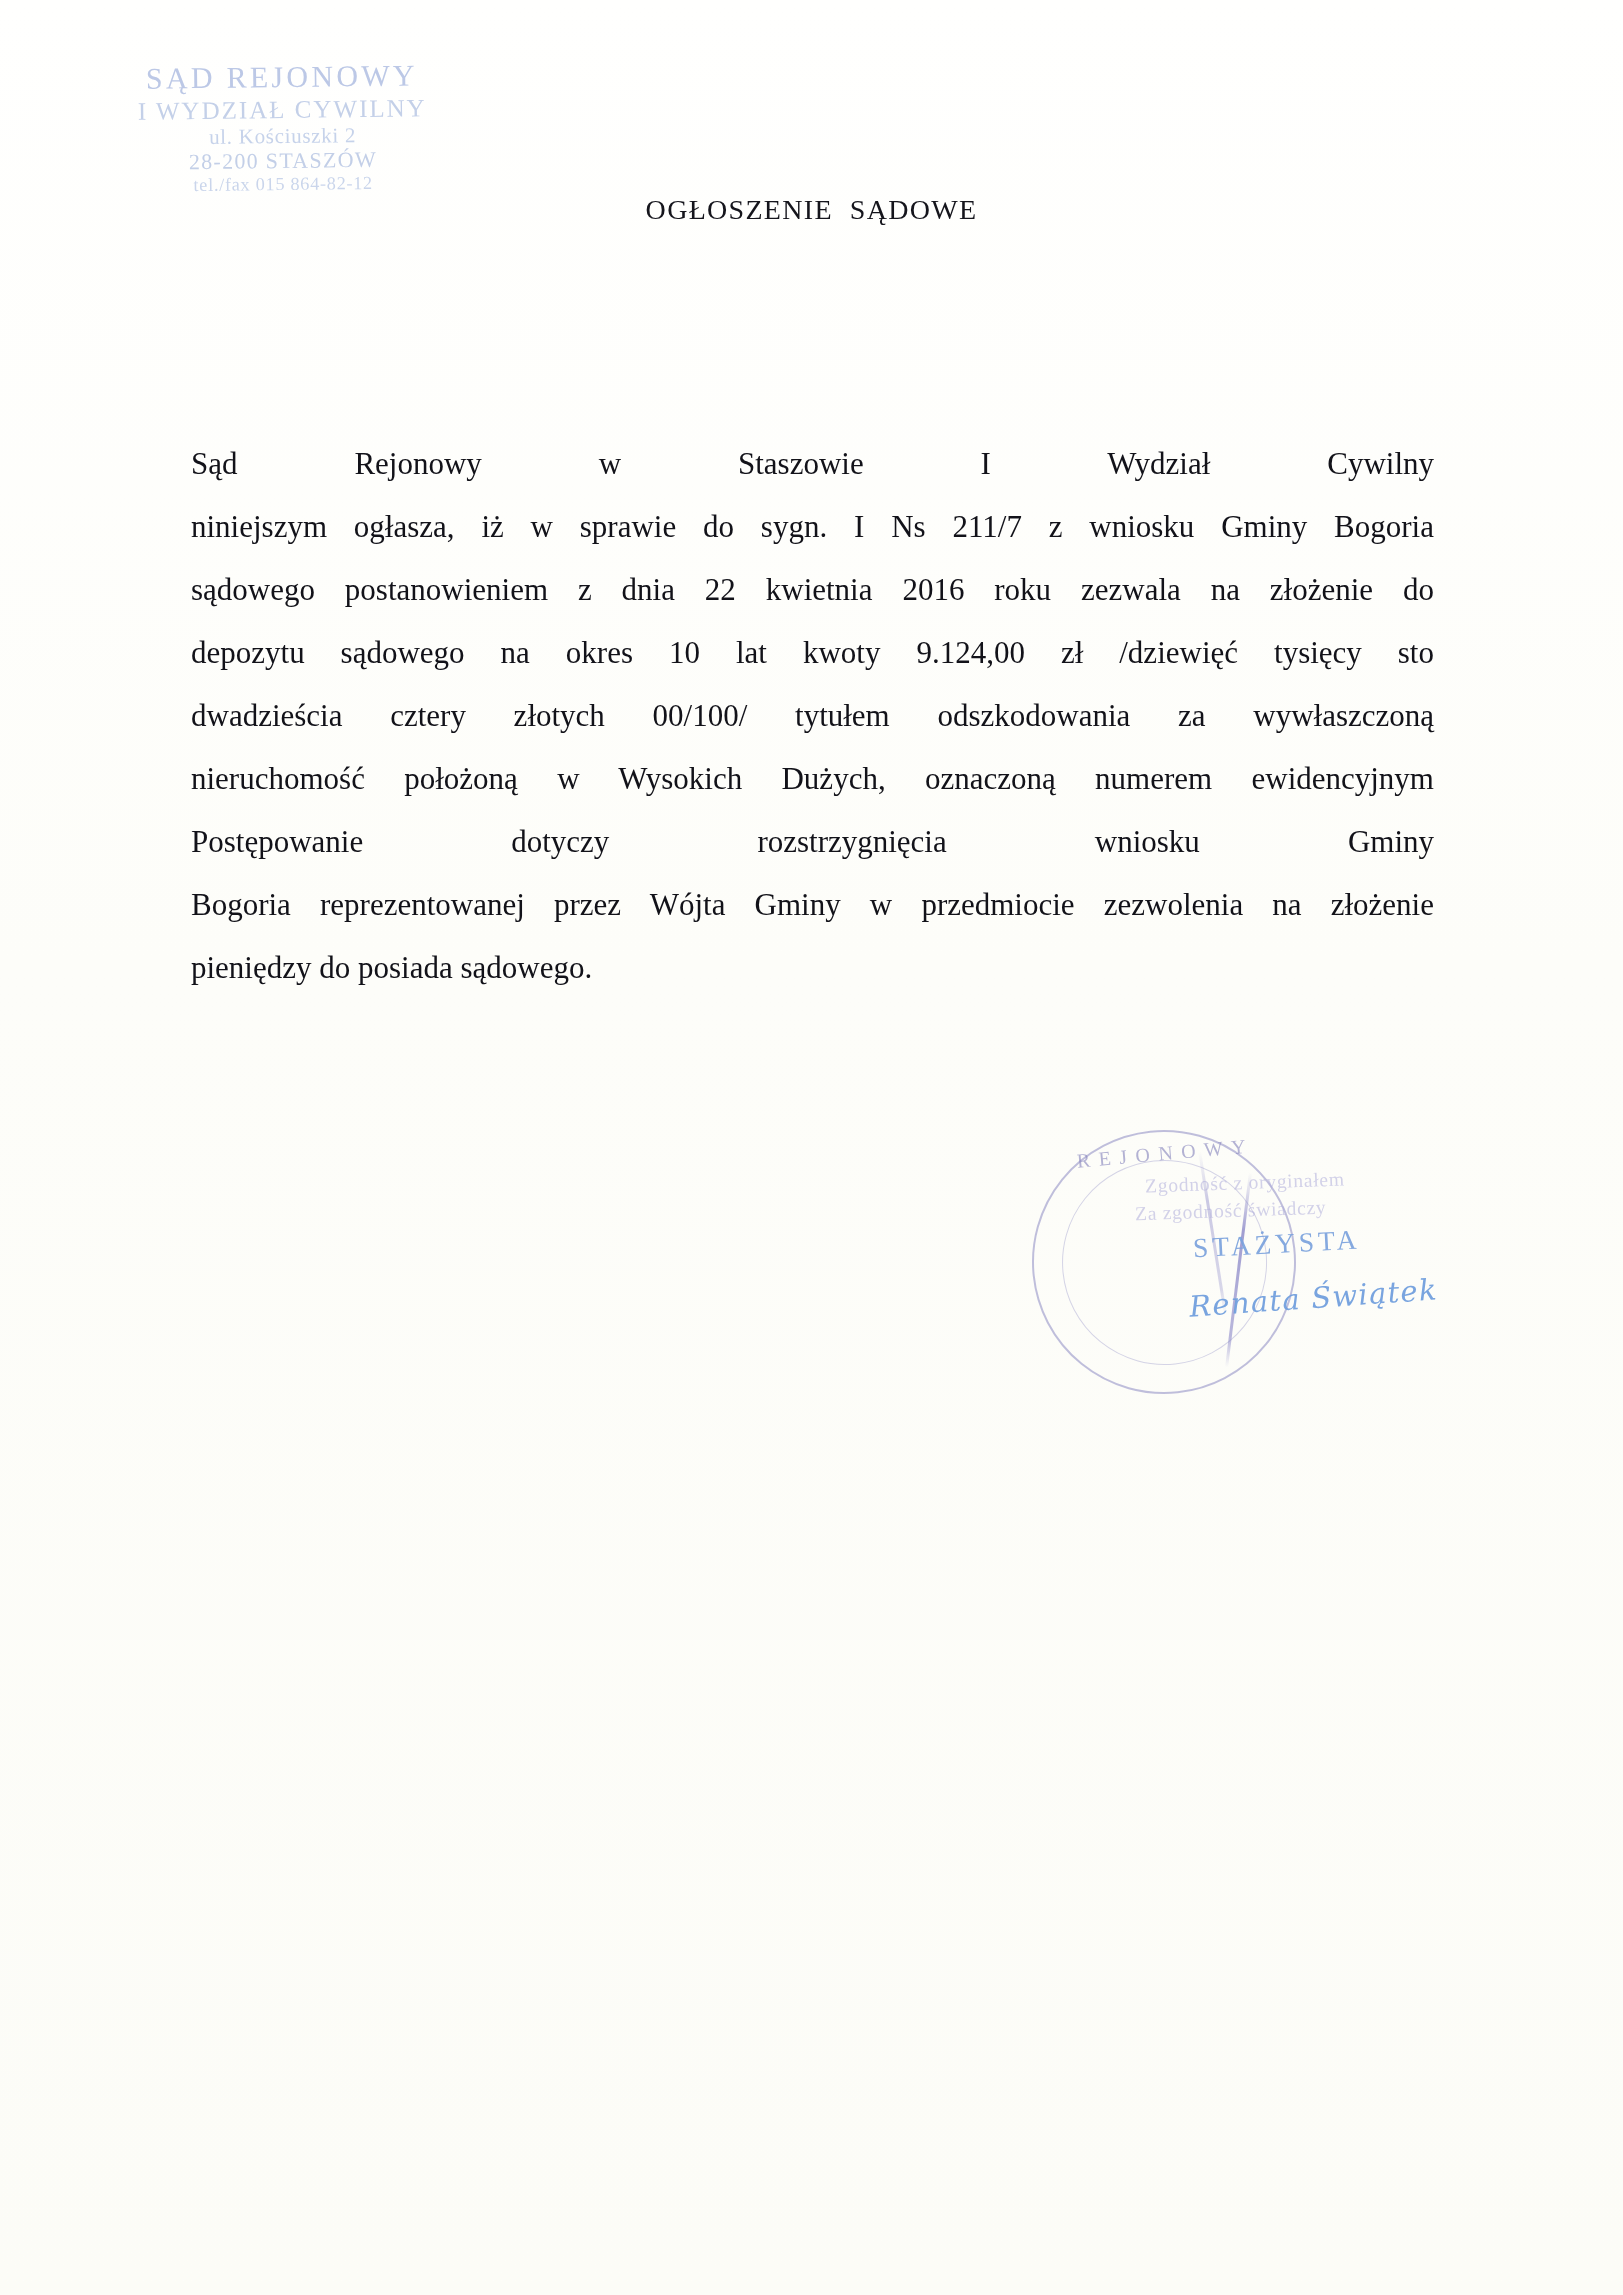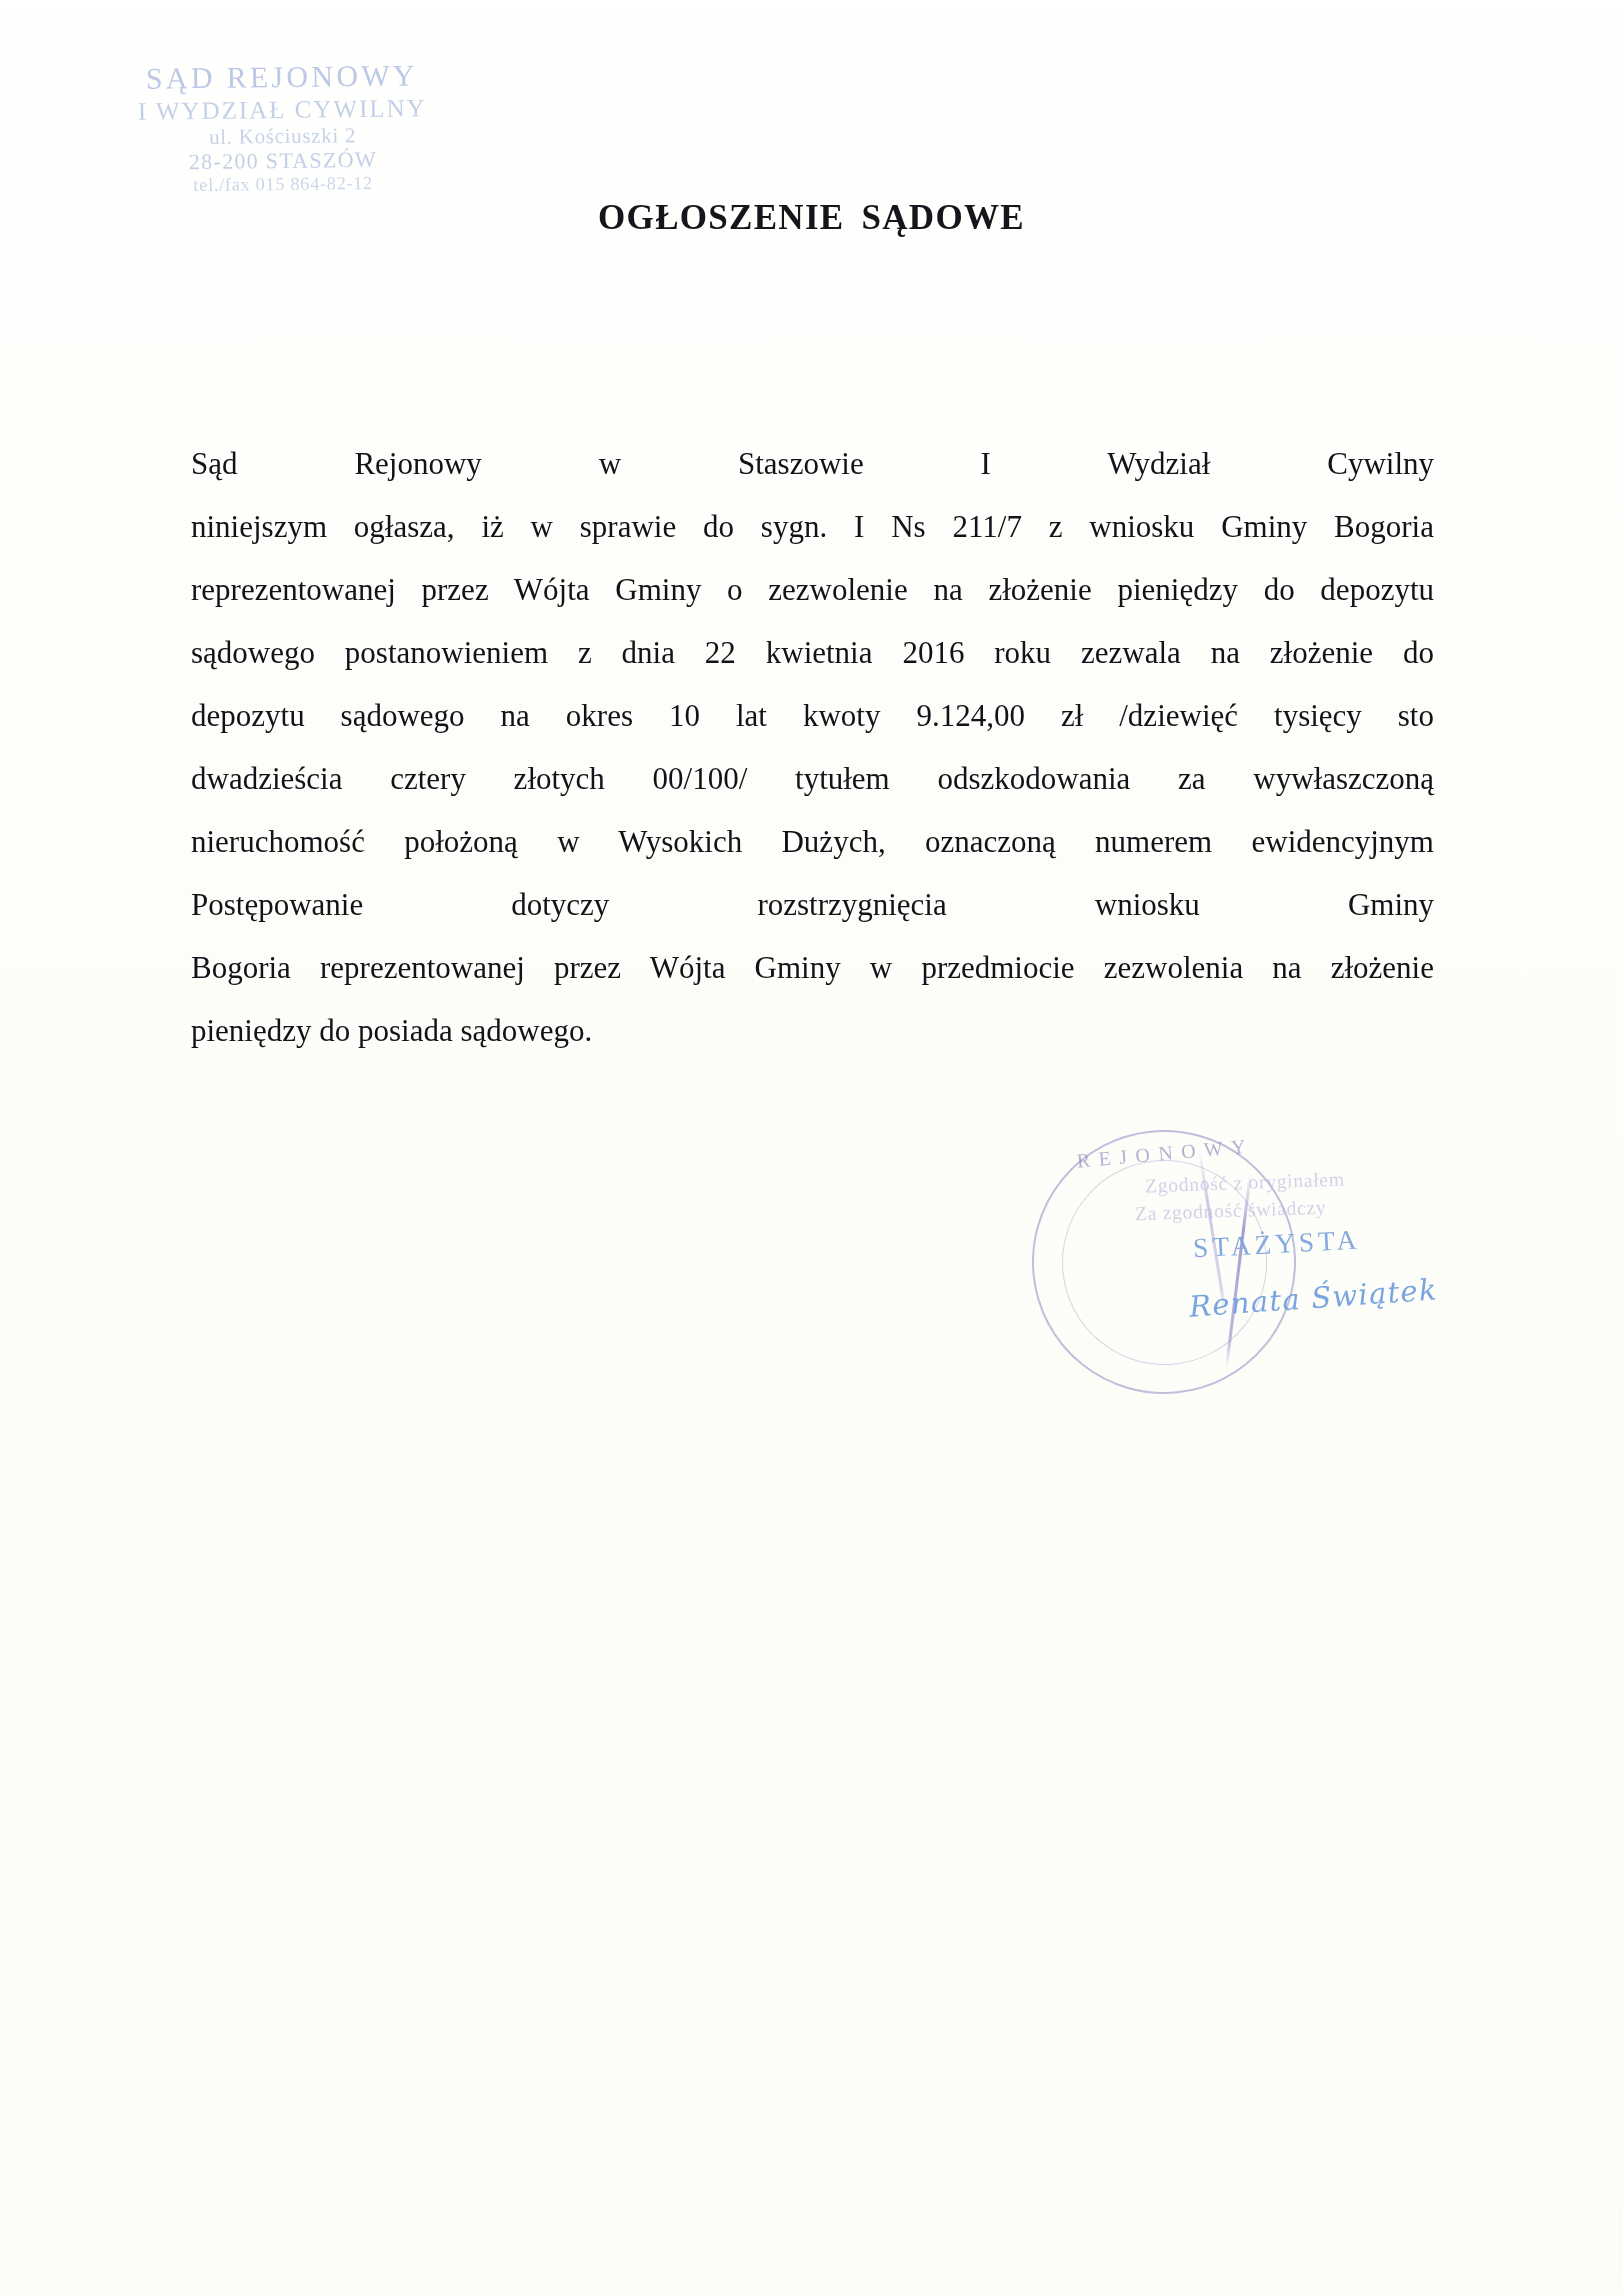--- a/index.html
+++ b/index.html
@@ -68,22 +68,22 @@
     color: #c3d0e9;
   }
 
   
   .doc-title {
     position: absolute;
     left: 0;
     right: 0;
     top: 175px;
     text-align: center;
-    font-size: 35px;
-    font-weight: 700;
+    font-size: 28px;
+    font-weight: 400;
     letter-spacing: 1.3px;
     font-family: "Liberation Serif", "DejaVu Serif", serif;
     color: #15151c;
   }
   .doc-title .gap { display: inline-block; width: 17px; }
 
   
   .body-block {
     position: absolute;
     left: 191px;
@@ -216,21 +216,20 @@
     <div class="l5">tel./fax 015 864-82-12</div>
   </div>
 
   <h1 class="doc-title">
     <span>OGŁOSZENIE</span><span class="gap"></span><span>SĄDOWE</span>
   </h1>
 
   <div class="body-block">
     <div class="line justified">Sąd  Rejonowy  w  Staszowie  I    Wydział    Cywilny</div>
     <div class="line justified">niniejszym ogłasza, iż w sprawie  do sygn. I Ns 211/7  z wniosku  Gminy Bogoria</div>
-    <div class="line justified">reprezentowanej przez  Wójta Gminy o zezwolenie na złożenie pieniędzy do depozytu</div>
     <div class="line justified">sądowego postanowieniem z dnia  22 kwietnia 2016   roku  zezwala na złożenie do</div>
     <div class="line justified">depozytu  sądowego  na  okres  10  lat    kwoty    9.124,00  zł  /dziewięć  tysięcy  sto</div>
     <div class="line justified">dwadzieścia  cztery  złotych  00/100/  tytułem  odszkodowania  za  wywłaszczoną</div>
     <div class="line justified">nieruchomość   położoną  w  Wysokich  Dużych,  oznaczoną  numerem  ewidencyjnym</div>
     <div class="line justified">Postępowanie  dotyczy  rozstrzygnięcia  wniosku  Gminy</div>
     <div class="line justified">Bogoria  reprezentowanej przez Wójta Gminy w przedmiocie  zezwolenia  na złożenie</div>
     <div class="line justified last">pieniędzy do posiada sądowego.</div>
   </div>
 
   <div class="seal-area">

